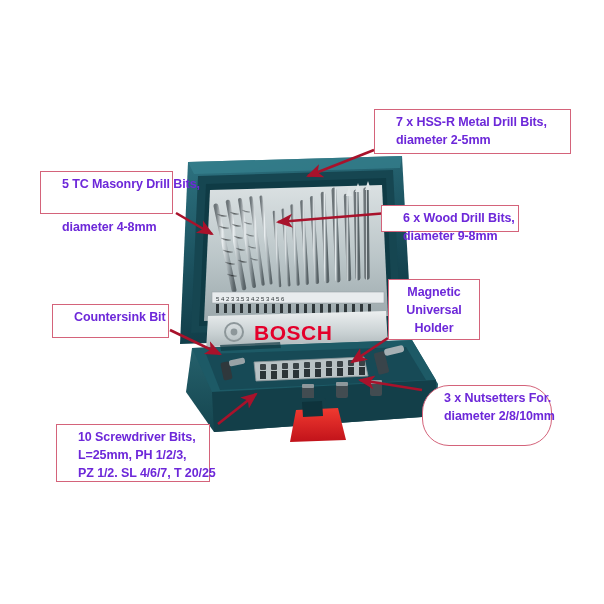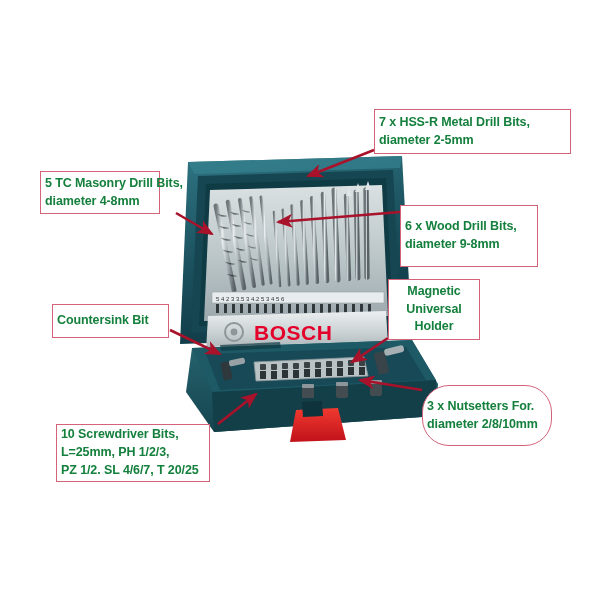--- a/index.html
+++ b/index.html
@@ -15,29 +15,28 @@
     overflow: hidden;
     font-family: "Liberation Sans", sans-serif;
   }
 
   
   .callout {
     position: absolute;
     box-sizing: border-box;
     background: #ffffff;
     border: 1.5px solid #d4637a;
-    color: #15803d;
+    color: #6d28d9;
     font-family: "Liberation Sans", sans-serif;
     font-weight: bold;
     font-size: 12.5px;
     line-height: 1.42;
     display: flex;
     flex-direction: column;
-    justify-content: center;
-    padding: 4px 4px;
+    padding: 4px 21px;
     z-index: 30;
     letter-spacing: -0.1px;
   }
   .callout .line { white-space: pre; }
   .callout.center { align-items: center; text-align: center; }
 
   
   #leaders {
     position: absolute;
     left: 0; top: 0;
@@ -262,26 +261,26 @@
       <line x1="422" y1="390" x2="360" y2="380"></line>
       <line x1="218" y1="424" x2="256" y2="394"></line>
     </g>
   </svg>
 
   <div class="callout" id="cal-0" style="left:374px; top:109px; width:197px; height:45px;">
     <span class="line">7 x HSS-R Metal Drill Bits,</span>
     <span class="line">diameter 2-5mm</span>
   </div>
 
-  <div class="callout" id="cal-1" style="left:40px; top:171px; width:120px; height:43px;">
+  <div class="callout" id="cal-1" style="left:40px; top:171px; width:133px; height:43px;gap:25px;">
     <span class="line">5 TC Masonry Drill Bits,</span>
     <span class="line">diameter 4-8mm</span>
   </div>
 
-  <div class="callout" id="cal-2" style="left:400px; top:205px; width:138px; height:62px;">
+  <div class="callout" id="cal-2" style="left:381px; top:205px; width:138px; height:27px;">
     <span class="line">6 x Wood Drill Bits,</span>
     <span class="line">diameter 9-8mm</span>
   </div>
 
   <div class="callout" id="cal-4" style="left:52px; top:304px; width:117px; height:34px;">
     <span class="line">Countersink Bit</span>
   </div>
 
   <div class="callout center" id="cal-3" style="left:388px; top:279px; width:92px; height:61px;">
     <span class="line">Magnetic</span>

